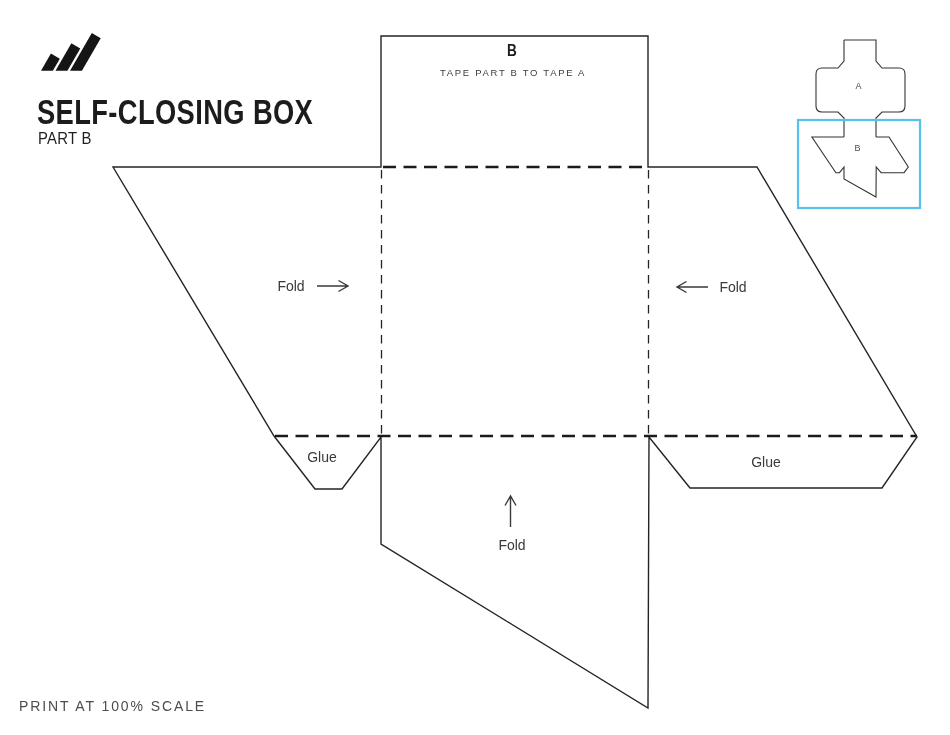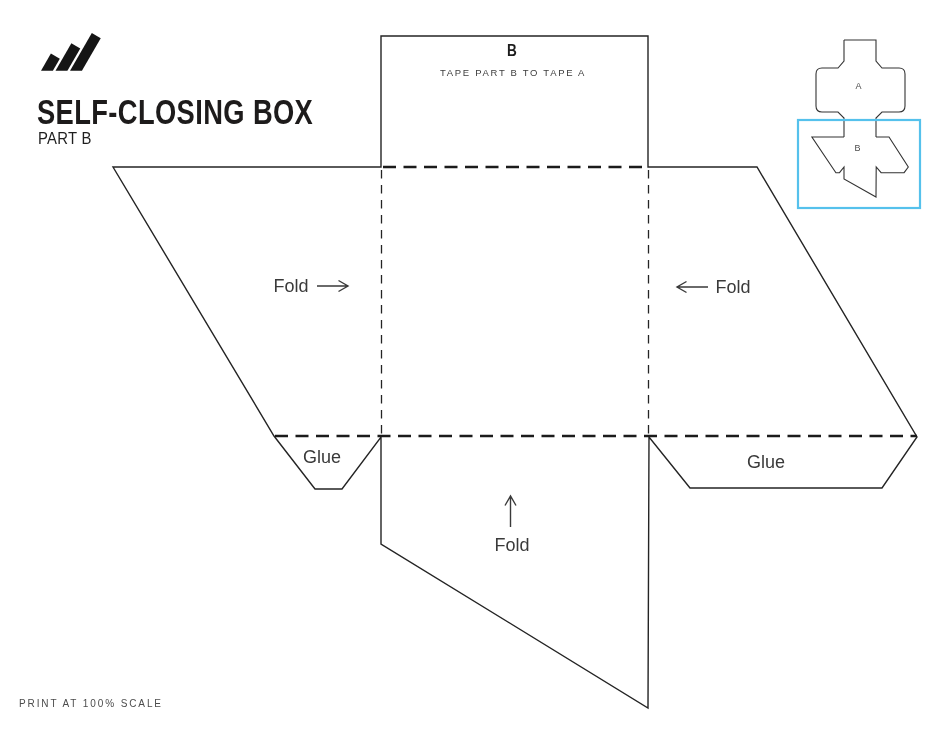--- a/index.html
+++ b/index.html
@@ -7,23 +7,23 @@
          font-family:"Liberation Sans",sans-serif;}
   .abs{position:absolute;line-height:1;white-space:nowrap;}
   .title{left:37px;top:94px;font-size:35px;font-weight:700;letter-spacing:.5px;color:#1d1b1b;
          transform:scaleX(.78);transform-origin:0 0;}
   .subtitle{left:38px;top:131px;font-size:16px;font-weight:400;letter-spacing:.3px;color:#1f1f1f;
          transform:scaleX(.93);transform-origin:0 0;}
   .tab-b{left:512px;top:43px;font-size:16px;font-weight:700;color:#1d1d1d;
          transform:translateX(-50%) scaleX(.85);}
   .tab-instr{left:513px;top:68px;font-size:9.5px;font-weight:400;letter-spacing:1.7px;color:#3d3d3d;
          transform:translateX(-50%);}
-  .lbl{font-size:18px;color:#3a3a3a;transform:translate(-50%,-50%);}
+  .lbl{font-size:14px;color:#3a3a3a;transform:translate(-50%,-50%);}
   .mini-lbl{font-size:9px;color:#4d4d4d;transform:translate(-50%,-50%);}
-  .footer{left:19px;top:699px;font-size:10px;letter-spacing:1.9px;color:#4c4c4c;}
+  .footer{left:19px;top:699px;font-size:14px;letter-spacing:1.9px;color:#4c4c4c;}
   svg{position:absolute;left:0;top:0;}
 </style>
 </head>
 <body>
 
 <div class="stage">
 
   <svg width="950" height="735" viewBox="0 0 950 735">
 
     <g transform="translate(41,27.2) scale(0.66)" fill="#151515">

